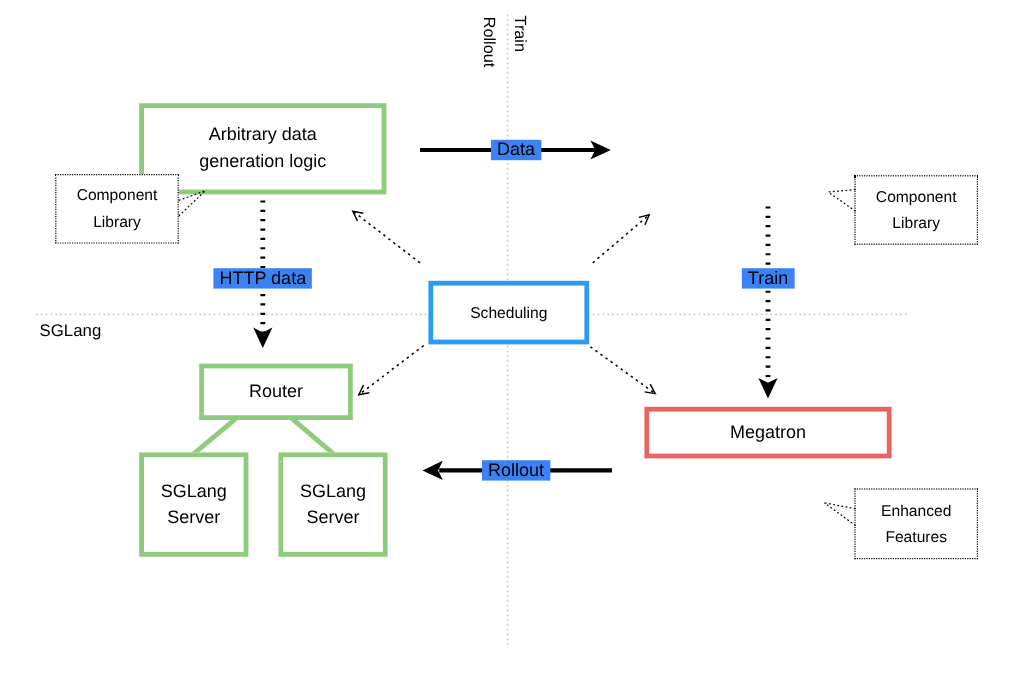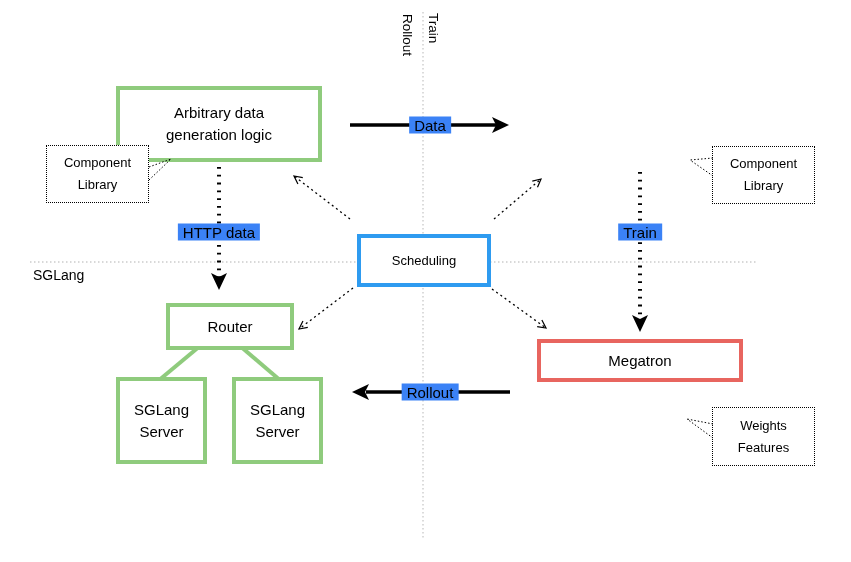--- a/index.html
+++ b/index.html
@@ -68,21 +68,21 @@
     <div class="l">Component</div>
     <div class="l">Library</div>
   </div>
 
   <div class="node callout" style="left:712px;top:146px;width:103px;height:58px">
     <div class="l">Component</div>
     <div class="l">Library</div>
   </div>
 
   <div class="node callout" style="left:712px;top:407px;width:103px;height:59px">
-    <div class="l">Weights</div>
+    <div class="l">Enhanced</div>
     <div class="l">Features</div>
   </div>
 
   <svg id="fg-layer" class="layer" width="851" height="562">
     <defs>
       <marker id="openV" markerWidth="13" markerHeight="13" refX="10" refY="6" orient="auto" markerUnits="userSpaceOnUse">
         <path d="M2,2 L10,6 L2,10" fill="none" stroke="#000" stroke-width="1.2"></path>
       </marker>
     </defs>
 

